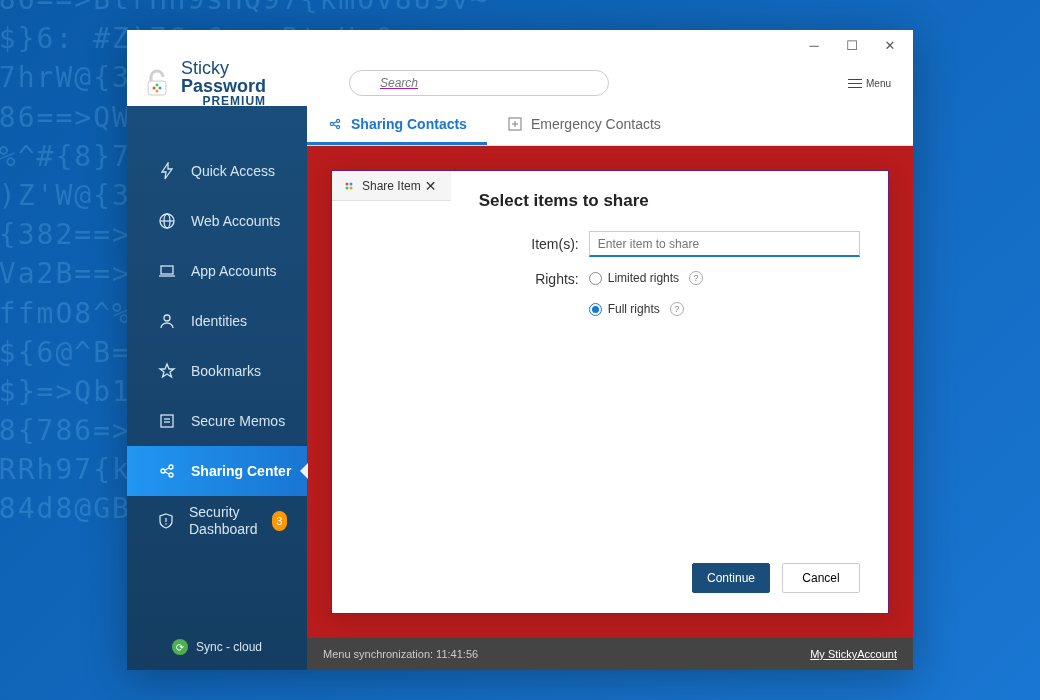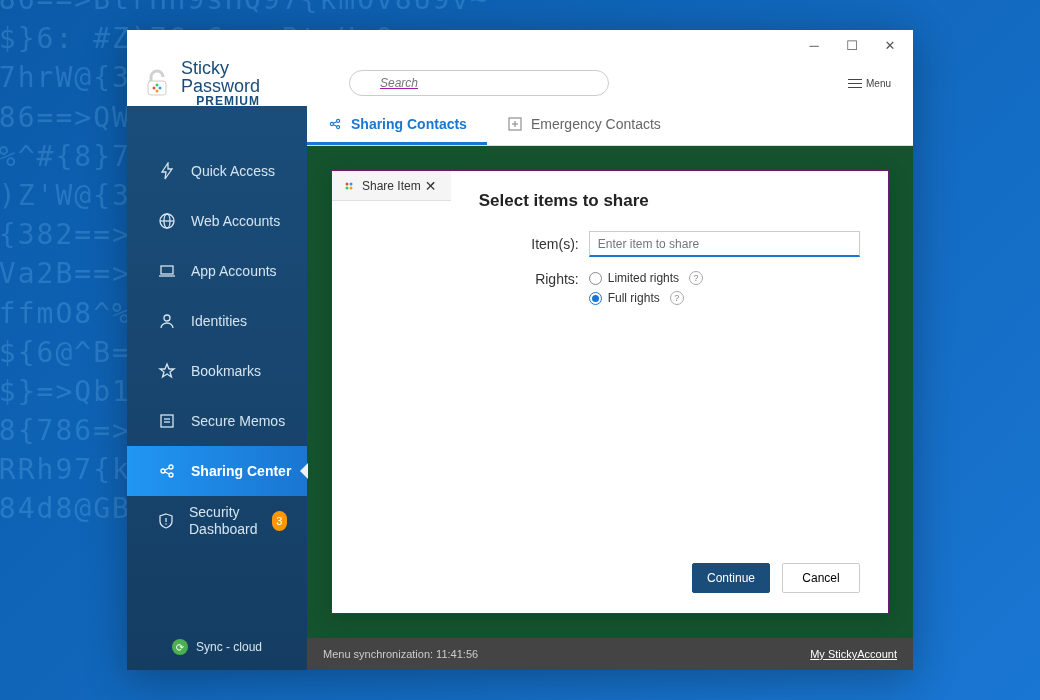--- a/index.html
+++ b/index.html
@@ -74,21 +74,21 @@
   width: 32px;
   height: 32px;
   position: relative;
 }
 .logo-text {
   display: flex;
   flex-direction: column;
   line-height: 1;
 }
 .logo-line1 { font-size: 18px; color: #1a4d7a; font-weight: 400; }
-.logo-line2 { font-size: 18px; color: #1a4d7a; font-weight: 400; }
+.logo-line2 { font-size: 18px; color: #1a4d7a; font-weight: 700; }
 .logo-line3 { font-size: 12px; color: #1a4d7a; font-weight: 700; text-align: right; letter-spacing: 1px; }
 .search-wrap {
   flex: 1;
   display: flex;
   align-items: center;
 }
 .search-input {
   width: 260px;
   height: 26px;
   border: 1px solid #ccc;
@@ -213,21 +213,21 @@
   border-radius: 8px;
   background: #4caf50;
   display: flex;
   align-items: center;
   justify-content: center;
   color: #fff;
   font-size: 10px;
 }
 .main-area {
   flex: 1;
-  background: #14532d;
+  background: #b91c1c;
   display: flex;
   flex-direction: column;
 }
 .tabs-row {
   display: flex;
   background: #fff;
   border-bottom: 1px solid #ddd;
   height: 40px;
   align-items: stretch;
 }
@@ -328,21 +328,21 @@
   height: 26px;
   border: 1px solid #ccc;
   border-bottom: 2px solid #1976d2;
   padding: 0 8px;
   font-size: 12px;
   color: #999;
 }
 .radio-group {
   display: flex;
   flex-direction: column;
-  gap: 6px;
+  gap: 17px;
 }
 .radio-row {
   display: flex;
   align-items: center;
   gap: 6px;
   font-size: 12px;
   color: #333;
 }
 .radio {
   width: 13px;

